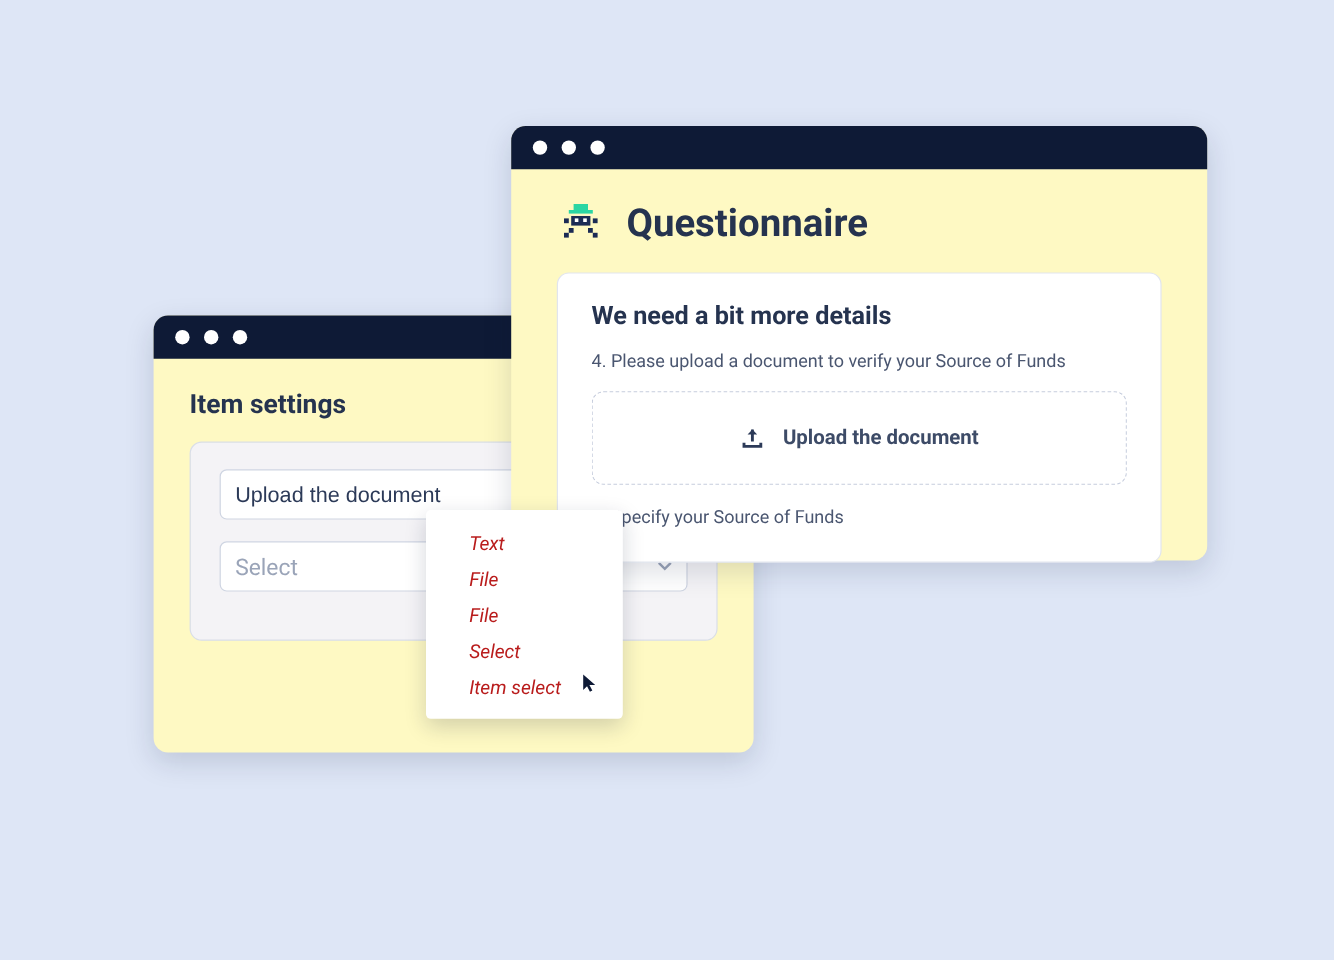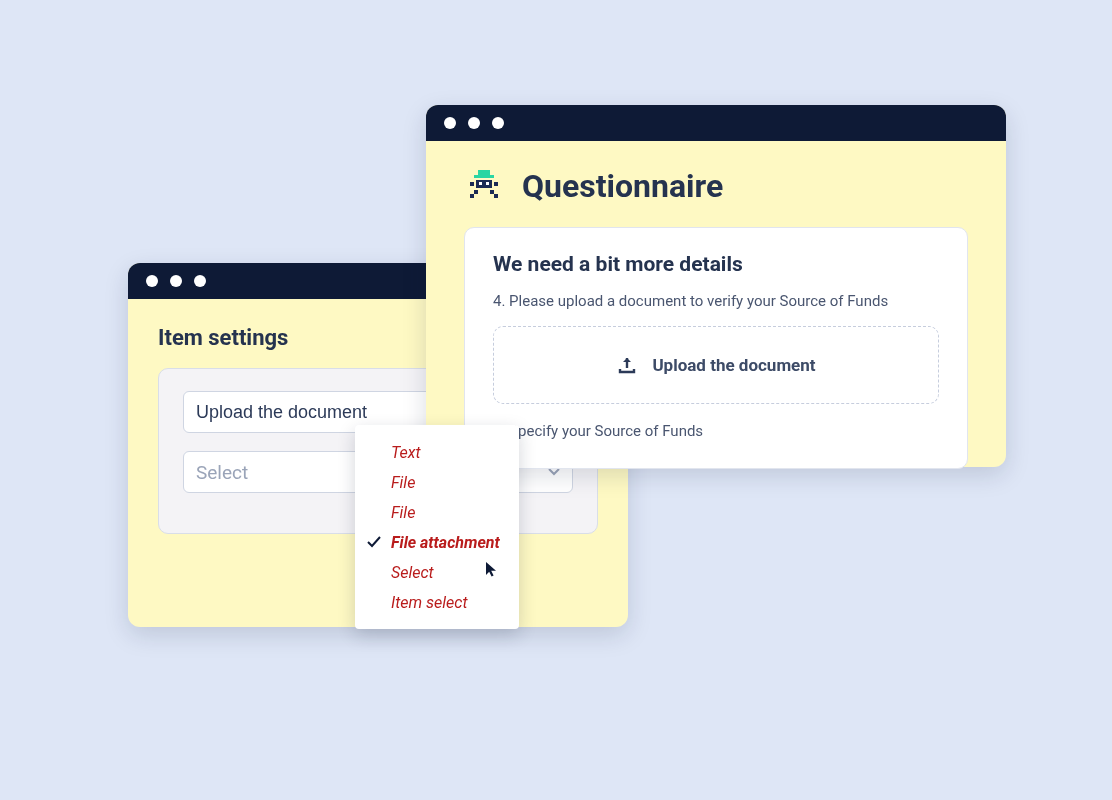--- a/index.html
+++ b/index.html
@@ -135,28 +135,20 @@
 
 <div class="dropdown">
   <div class="dropdown-item">
     <span>Text</span>
   </div>
   <div class="dropdown-item">
     <span>File</span>
   </div>
   <div class="dropdown-item">
     <span>File</span>
-  </div>
-  <div class="dropdown-item selected">
-    <span class="check">
-      <svg width="14" height="12" viewBox="0 0 14 12">
-          <path d="M1 6l4 4 8-9" fill="none" stroke="#0e1a36" stroke-width="2"></path>
-        </svg>
-    </span>
-    <span>File attachment</span>
   </div>
   <div class="dropdown-item">
     <span>Select</span>
   </div>
   <div class="dropdown-item">
     <span>Item select</span>
   </div>
 </div>
 
 <span class="cursor-glyph">

